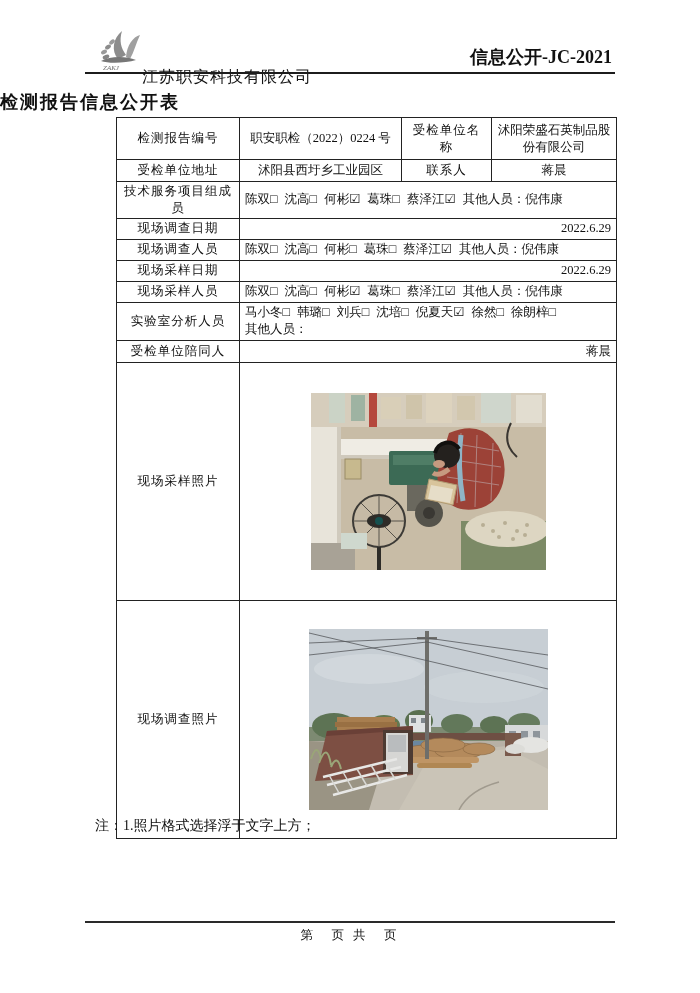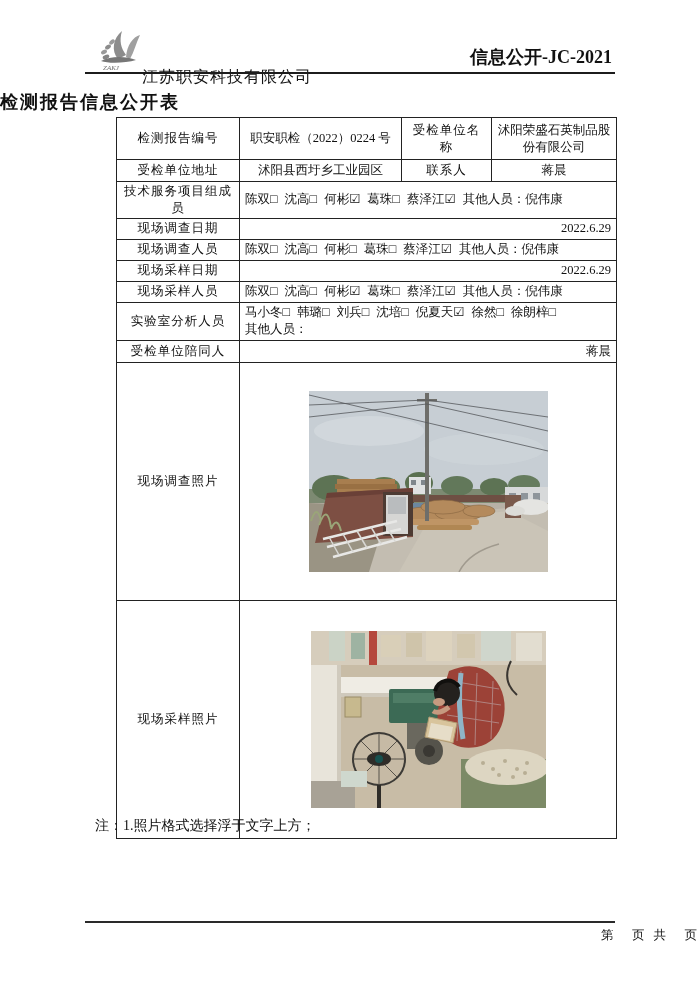--- a/index.html
+++ b/index.html
@@ -29,21 +29,21 @@
   td.ctr { text-align:right; }
   td.val { text-align:center; }
   .members { display:inline;margin-top:46px; }
   .members .member { margin-right:7px; white-space:nowrap; }
   td.photo-cell { text-align:center; vertical-align:middle; padding:0; }
   td.photo-cell svg { display:inline-block; vertical-align:middle; }
 
   
   .note { position:absolute; left:95px; top:817px; font-size:14px; }
   .ftr-rule { position:absolute; left:85px; top:921px; width:530px; height:1.5px; background:#2a2a2a; }
-  .ftr-text { position:absolute; left:0; top:927px; width:100%; text-align:right;
+  .ftr-text { position:absolute; left:0; top:927px; width:100%; text-align:center;
               font-size:12.5px; letter-spacing:3px; }
 </style>
 </head>
 <body>
 
 <div class="page">
 
   <svg class="hdr-logo" viewBox="0 0 46 44">
     <g>
       <path d="M22 31 C15 23 17 10 26 3 C23 13 25 20 30 27 Z" fill="#8c8c8c"></path>
@@ -111,20 +111,90 @@
     <tr style="height:38px">
       <td class="lbl">实验室分析人员</td>
       <td colspan="3">
         <div class="members"><span class="member">马小冬□</span><span class="member">韩璐□</span><span class="member">刘兵□</span><span class="member">沈培□</span><span class="member">倪夏天☑</span><span class="member">徐然□</span><span class="member">徐朗梓□</span></div>
         <div>其他人员：</div>
       </td>
     </tr>
     <tr style="height:22px">
       <td class="lbl">受检单位陪同人</td>
       <td colspan="3" class="ctr">蒋晨</td>
+    </tr>
+
+    <tr style="height:238px">
+      <td class="lbl">现场采样照片</td>
+      <td colspan="3" class="photo-cell">
+        <svg width="235" height="177" viewBox="0 0 235 177">
+          <rect width="235" height="177" fill="#c8bca6"></rect>
+          <rect width="235" height="34" fill="#d6cdbc"></rect>
+          <rect x="18" width="16" height="30" fill="#cbd3c6"></rect>
+          <rect x="40" y="2" width="14" height="26" fill="#9eb3a2"></rect>
+          <rect x="58" width="8" height="34" fill="#b5483d"></rect>
+          <rect x="70" y="4" width="20" height="22" fill="#d9cfb8"></rect>
+          <rect x="95" y="2" width="16" height="24" fill="#cfc4aa"></rect>
+          <rect x="115" width="26" height="30" fill="#ddd3be"></rect>
+          <rect x="146" y="3" width="18" height="24" fill="#d2c7ae"></rect>
+          <rect x="170" width="30" height="30" fill="#cfd6cc"></rect>
+          <rect x="205" y="2" width="26" height="28" fill="#e2ddd0"></rect>
+          <rect y="46" width="160" height="16" fill="#efece4"></rect>
+          <rect y="62" width="160" height="4" fill="#cfc9bc"></rect>
+          <rect y="34" width="26" height="143" fill="#e8e4da"></rect>
+          <rect x="26" y="34" width="4" height="143" fill="#d0cabd"></rect>
+          <rect x="34" y="66" width="16" height="20" fill="#c7b98e" stroke="#9a8c66"></rect>
+          <rect x="78" y="58" width="52" height="34" rx="2" fill="#3c6a55"></rect>
+          <rect x="82" y="62" width="44" height="10" fill="#4f7d66"></rect>
+          <rect x="96" y="92" width="22" height="26" fill="#6a685e"></rect>
+          <circle cx="118" cy="120" r="14" fill="#55534b"></circle>
+          <circle cx="118" cy="120" r="6" fill="#3a3833"></circle>
+          <path d="M138 40 q28 -12 44 6 q16 18 10 44 q-6 22 -26 26 q-22 4 -34 -12 q-10 -16 -2 -36 q3 -12 8 -28z" fill="#9c4237"></path>
+          <g stroke="#c9d2d8" stroke-width="1" opacity="0.45">
+            <line x1="140" y1="50" x2="188" y2="58"></line>
+            <line x1="136" y1="66" x2="190" y2="74"></line>
+            <line x1="136" y1="84" x2="188" y2="92"></line>
+            <line x1="150" y1="40" x2="146" y2="110"></line>
+            <line x1="166" y1="42" x2="164" y2="114"></line>
+            <line x1="182" y1="50" x2="180" y2="108"></line>
+          </g>
+          <path d="M150 42 q-4 30 2 66" stroke="#8fb4c6" stroke-width="5" fill="none"></path>
+          <circle cx="136" cy="62" r="13" fill="#24211e"></circle>
+          <path d="M124 60 a13 13 0 0 1 24 -4" stroke="#11100e" stroke-width="4" fill="none"></path>
+          <ellipse cx="128" cy="71" rx="6" ry="4" fill="#c69a80"></ellipse>
+          <path d="M138 76 q-10 8 -16 4" stroke="#c69a80" stroke-width="5" fill="none"></path>
+          <polygon points="118,86 146,92 142,112 114,106" fill="#d8c49c" stroke="#b09a72"></polygon>
+          <polygon points="120,92 142,96 139,110 117,106" fill="#e6ddc8"></polygon>
+          <circle cx="68" cy="128" r="26" fill="#c2b8a4" fill-opacity="0.35" stroke="#3c3a36" stroke-width="2"></circle>
+          <g stroke="#56524a" stroke-width="1">
+            <line x1="68" y1="102" x2="68" y2="154"></line>
+            <line x1="42" y1="128" x2="94" y2="128"></line>
+            <line x1="50" y1="110" x2="86" y2="146"></line>
+            <line x1="86" y1="110" x2="50" y2="146"></line>
+          </g>
+          <ellipse cx="68" cy="128" rx="12" ry="7" fill="#2e2c28"></ellipse>
+          <circle cx="68" cy="128" r="4" fill="#16514f"></circle>
+          <rect x="66" y="154" width="4" height="23" fill="#2e2c28"></rect>
+          <rect x="150" y="128" width="85" height="49" fill="#7c8a66"></rect>
+          <ellipse cx="196" cy="136" rx="42" ry="18" fill="#ddd6c2"></ellipse>
+          <g fill="#b8ae94">
+            <circle cx="172" cy="132" r="2"></circle>
+                <circle cx="182" cy="138" r="2"></circle>
+            <circle cx="194" cy="130" r="2"></circle>
+                <circle cx="206" cy="138" r="2"></circle>
+            <circle cx="216" cy="132" r="2"></circle>
+                <circle cx="188" cy="144" r="2"></circle>
+            <circle cx="202" cy="146" r="2"></circle>
+                <circle cx="214" cy="142" r="2"></circle>
+          </g>
+          <rect y="150" width="44" height="27" fill="#a8a296"></rect>
+          <rect x="30" y="140" width="26" height="16" fill="#cfd8ce"></rect>
+          <path d="M200 30 q-10 20 6 34" stroke="#3a3631" stroke-width="2" fill="none"></path>
+        </svg>
+      </td>
     </tr>
 
     <tr style="height:238px">
       <td class="lbl">现场调查照片</td>
       <td colspan="3" class="photo-cell">
         <svg width="239" height="181" viewBox="0 0 239 181">
           <rect width="239" height="181" fill="#c9d0d5"></rect>
           <rect width="239" height="112" fill="#c7ced4"></rect>
           <ellipse cx="60" cy="40" rx="55" ry="15" fill="#d3d9dd" opacity="0.8"></ellipse>
           <ellipse cx="175" cy="58" rx="60" ry="16" fill="#cfd6da" opacity="0.7"></ellipse>
@@ -191,90 +261,20 @@
             <path d="M0 14 L118 9"></path>
             <path d="M0 26 L118 13"></path>
             <path d="M118 9 L239 26"></path>
             <path d="M118 13 L239 40"></path>
             <path d="M0 4 L239 60"></path>
           </g>
           <path d="M150 181 q10 -20 40 -28" stroke="#a09a8e" stroke-width="1.5" fill="none"></path>
         </svg>
       </td>
     </tr>
-
-    <tr style="height:238px">
-      <td class="lbl">现场采样照片</td>
-      <td colspan="3" class="photo-cell">
-        <svg width="235" height="177" viewBox="0 0 235 177">
-          <rect width="235" height="177" fill="#c8bca6"></rect>
-          <rect width="235" height="34" fill="#d6cdbc"></rect>
-          <rect x="18" width="16" height="30" fill="#cbd3c6"></rect>
-          <rect x="40" y="2" width="14" height="26" fill="#9eb3a2"></rect>
-          <rect x="58" width="8" height="34" fill="#b5483d"></rect>
-          <rect x="70" y="4" width="20" height="22" fill="#d9cfb8"></rect>
-          <rect x="95" y="2" width="16" height="24" fill="#cfc4aa"></rect>
-          <rect x="115" width="26" height="30" fill="#ddd3be"></rect>
-          <rect x="146" y="3" width="18" height="24" fill="#d2c7ae"></rect>
-          <rect x="170" width="30" height="30" fill="#cfd6cc"></rect>
-          <rect x="205" y="2" width="26" height="28" fill="#e2ddd0"></rect>
-          <rect y="46" width="160" height="16" fill="#efece4"></rect>
-          <rect y="62" width="160" height="4" fill="#cfc9bc"></rect>
-          <rect y="34" width="26" height="143" fill="#e8e4da"></rect>
-          <rect x="26" y="34" width="4" height="143" fill="#d0cabd"></rect>
-          <rect x="34" y="66" width="16" height="20" fill="#c7b98e" stroke="#9a8c66"></rect>
-          <rect x="78" y="58" width="52" height="34" rx="2" fill="#3c6a55"></rect>
-          <rect x="82" y="62" width="44" height="10" fill="#4f7d66"></rect>
-          <rect x="96" y="92" width="22" height="26" fill="#6a685e"></rect>
-          <circle cx="118" cy="120" r="14" fill="#55534b"></circle>
-          <circle cx="118" cy="120" r="6" fill="#3a3833"></circle>
-          <path d="M138 40 q28 -12 44 6 q16 18 10 44 q-6 22 -26 26 q-22 4 -34 -12 q-10 -16 -2 -36 q3 -12 8 -28z" fill="#9c4237"></path>
-          <g stroke="#c9d2d8" stroke-width="1" opacity="0.45">
-            <line x1="140" y1="50" x2="188" y2="58"></line>
-            <line x1="136" y1="66" x2="190" y2="74"></line>
-            <line x1="136" y1="84" x2="188" y2="92"></line>
-            <line x1="150" y1="40" x2="146" y2="110"></line>
-            <line x1="166" y1="42" x2="164" y2="114"></line>
-            <line x1="182" y1="50" x2="180" y2="108"></line>
-          </g>
-          <path d="M150 42 q-4 30 2 66" stroke="#8fb4c6" stroke-width="5" fill="none"></path>
-          <circle cx="136" cy="62" r="13" fill="#24211e"></circle>
-          <path d="M124 60 a13 13 0 0 1 24 -4" stroke="#11100e" stroke-width="4" fill="none"></path>
-          <ellipse cx="128" cy="71" rx="6" ry="4" fill="#c69a80"></ellipse>
-          <path d="M138 76 q-10 8 -16 4" stroke="#c69a80" stroke-width="5" fill="none"></path>
-          <polygon points="118,86 146,92 142,112 114,106" fill="#d8c49c" stroke="#b09a72"></polygon>
-          <polygon points="120,92 142,96 139,110 117,106" fill="#e6ddc8"></polygon>
-          <circle cx="68" cy="128" r="26" fill="#c2b8a4" fill-opacity="0.35" stroke="#3c3a36" stroke-width="2"></circle>
-          <g stroke="#56524a" stroke-width="1">
-            <line x1="68" y1="102" x2="68" y2="154"></line>
-            <line x1="42" y1="128" x2="94" y2="128"></line>
-            <line x1="50" y1="110" x2="86" y2="146"></line>
-            <line x1="86" y1="110" x2="50" y2="146"></line>
-          </g>
-          <ellipse cx="68" cy="128" rx="12" ry="7" fill="#2e2c28"></ellipse>
-          <circle cx="68" cy="128" r="4" fill="#16514f"></circle>
-          <rect x="66" y="154" width="4" height="23" fill="#2e2c28"></rect>
-          <rect x="150" y="128" width="85" height="49" fill="#7c8a66"></rect>
-          <ellipse cx="196" cy="136" rx="42" ry="18" fill="#ddd6c2"></ellipse>
-          <g fill="#b8ae94">
-            <circle cx="172" cy="132" r="2"></circle>
-                <circle cx="182" cy="138" r="2"></circle>
-            <circle cx="194" cy="130" r="2"></circle>
-                <circle cx="206" cy="138" r="2"></circle>
-            <circle cx="216" cy="132" r="2"></circle>
-                <circle cx="188" cy="144" r="2"></circle>
-            <circle cx="202" cy="146" r="2"></circle>
-                <circle cx="214" cy="142" r="2"></circle>
-          </g>
-          <rect y="150" width="44" height="27" fill="#a8a296"></rect>
-          <rect x="30" y="140" width="26" height="16" fill="#cfd8ce"></rect>
-          <path d="M200 30 q-10 20 6 34" stroke="#3a3631" stroke-width="2" fill="none"></path>
-        </svg>
-      </td>
-    </tr>
   </tbody>
     </table>
 
   <div class="note">注：1.照片格式选择浮于文字上方；</div>
 
   <div class="ftr-rule"></div>
   <div class="ftr-text">第　页 共　页</div>
 
 </div>
 

